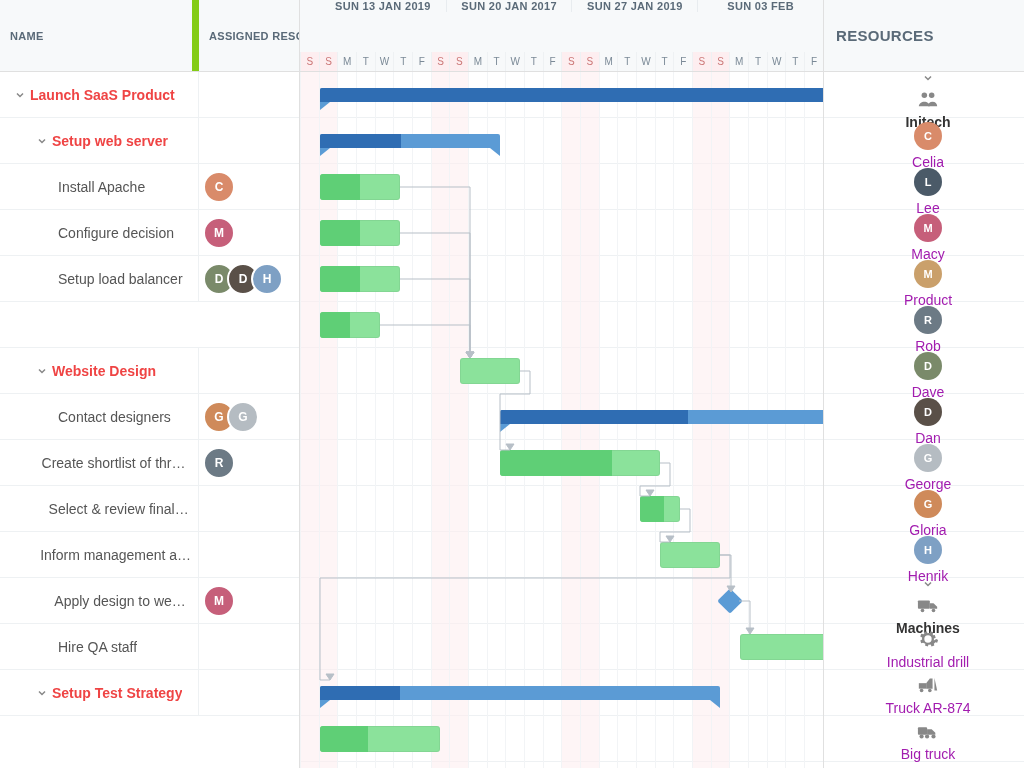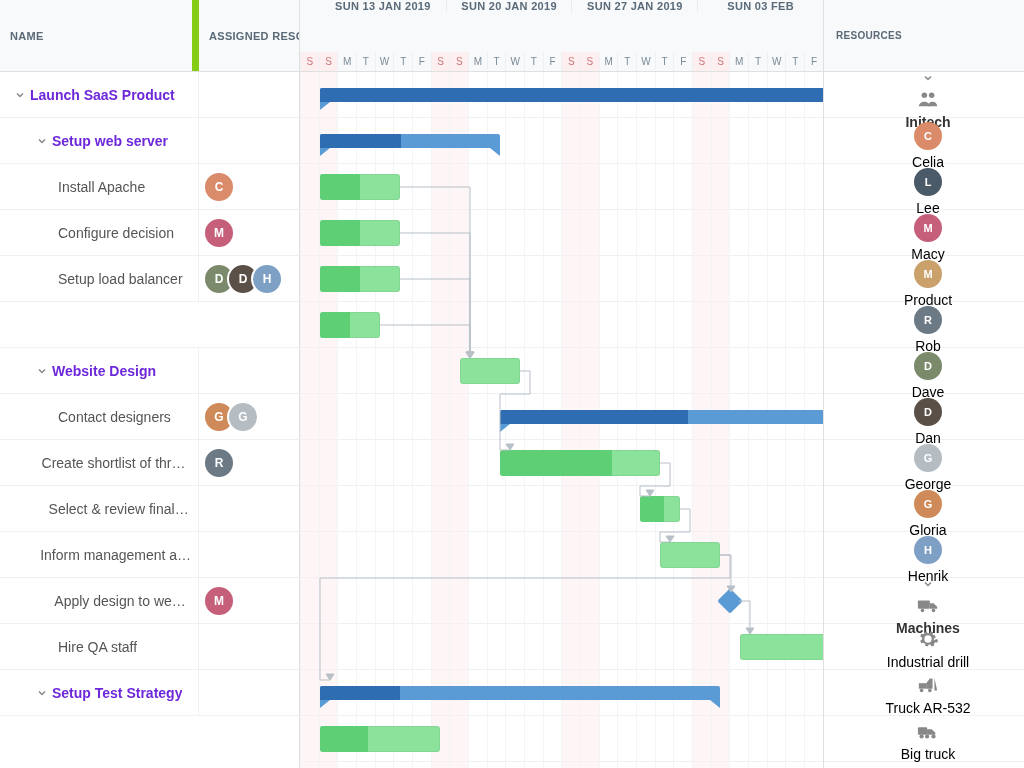--- a/index.html
+++ b/index.html
@@ -12,21 +12,21 @@
   .taskgrid-header .col { display:flex; align-items:center; padding:0 10px; font-size:11px; font-weight:600; letter-spacing:.3px; color:#5a6a78; text-transform:uppercase; }
   .taskgrid-header .col.name { flex:1; border-right:7px solid #84cc16; }
   .taskgrid-header .col.assigned { width:100px; flex:none; overflow:hidden; white-space:nowrap; }
   .taskrows { flex:1; overflow:hidden; }
   .taskrow { display:flex; align-items:center; height:46px; border-bottom:1px solid #eef1f3; }
   .taskrow .cell-name { flex:1; display:flex; align-items:center; overflow:hidden; white-space:nowrap; padding-right:6px; border-right:1px solid #eef1f3; height:100%; }
   .taskrow .cell-assigned { width:100px; flex:none; display:flex; align-items:center; padding-left:4px; overflow:hidden; height:100%; }
   .indent-pad { display:inline-block; height:1px; }
   .chevron { width:20px; height:20px; display:inline-flex; align-items:center; justify-content:center; color:#888; cursor:pointer; }
   .chevron svg { width:12px; height:12px; }
-  .taskrow.parent .task-name { font-weight:700; color:#6d28d9; }
+  .taskrow.parent .task-name { font-weight:700; color:#ef4444; }
   .task-name { font-size:14px; color:#555; overflow:hidden; text-overflow:ellipsis; }
   .avatar { width:32px; height:32px; border-radius:50%; display:inline-flex; align-items:center; justify-content:center; font-size:12px; font-weight:600; color:#fff; margin-left:-0px; border:2px solid #fff; flex:none; }
   .avatar + .avatar { margin-left:-8px; }
 
   
   .gantt { flex:1; display:flex; flex-direction:column; border-right:1px solid #e0e0e0; overflow:hidden; position:relative; }
   .gantt-header { height:72px; border-bottom:1px solid #e0e0e0; background:#f7f9fa; display:flex; flex-direction:column;gap:40px; }
   .gantt-header-toprow { flex:1; display:flex; }
   .gantt-header-botrow { height:34px; display:flex; }
   .week-header { display:flex; align-items:center; justify-content:center; font-size:11px; font-weight:600; letter-spacing:.3px; color:#5a6a78; border-left:1px solid #e8ecef; height:100%; }
@@ -46,28 +46,28 @@
   .bar.summary::before { left:0; border-right:10px solid transparent; }
   .bar.summary::after  { right:0; border-left:10px solid transparent; }
   .bar.summary .sprog { position:absolute; left:0; top:0; bottom:0; background:#2f6db3; border-radius:2px 0 0 0; }
   .milestone { position:absolute; top:15px; width:18px; height:18px; background:#5b9bd5; transform:rotate(45deg); border-radius:2px; }
   .deps-layer { position:absolute; inset:0; pointer-events:none; }
   .deps-layer path { stroke:#b7bfc7; stroke-width:1; fill:none; }
   .deps-layer .arrow { fill:#b7bfc7; }
 
   
   .resources { width:200px; flex:none; display:flex; flex-direction:column; }
-  .resources-header { height:72px; background:#f7f9fa; border-bottom:1px solid #e0e0e0; display:flex; align-items:center; padding:0 12px; font-size:10px; font-weight:600; letter-spacing:.3px; color:#5a6a78; text-transform:uppercase; }
+  .resources-header { height:72px; background:#f7f9fa; border-bottom:1px solid #e0e0e0; display:flex; align-items:center; padding:0 12px; font-size:15px; font-weight:600; letter-spacing:.3px; color:#5a6a78; text-transform:uppercase; }
   .resrows { flex:1; overflow:hidden; }
   .resrow { display:flex; align-items:center; height:46px; border-bottom:1px solid #eef1f3; padding-left:8px; gap:4px;flex-direction:column; }
   .resrow.group .res-name { font-weight:700; color:#333; }
   .res-icon { width:28px; height:28px; display:inline-flex; align-items:center; justify-content:center; color:#888; }
   .res-icon svg { width:22px; height:22px; }
   .res-avatar { width:28px; height:28px; border-radius:50%; display:inline-flex; align-items:center; justify-content:center; font-size:11px; font-weight:600; color:#fff; flex:none; }
-  .res-name { font-size:14px; color:#000000; }
+  .res-name { font-size:14px; color:#a21caf; }
 
 </style>
 </head>
 <body>
 
 <div class="app">
 
   <div class="taskgrid">
     <div class="taskgrid-header">
       <div class="col name">NAME</div>
@@ -212,21 +212,21 @@
           </div>
           <div class="cell-assigned"></div>
         </div>
       </div>
   </div>
 
   <div class="gantt">
     <div class="gantt-header">
       <div class="gantt-header-toprow" id="weekrow">
           <div class="week-header" style="width: 160px; border-left: none; padding-left: 20px;">SUN 13 JAN 2019</div>
-          <div class="week-header" style="width: 140px;">SUN 20 JAN 2019</div>
+          <div class="week-header" style="width: 140px;">SUN 20 JAN 2017</div>
           <div class="week-header" style="width: 140px;">SUN 27 JAN 2019</div>
           <div class="week-header" style="width: 140px;">SUN 03 FEB</div>
         </div>
       <div class="gantt-header-botrow" id="dayrow">
           <div class="day-header weekend">S</div>
           <div class="day-header weekend">S</div>
           <div class="day-header">M</div>
           <div class="day-header">T</div>
           <div class="day-header">W</div>
           <div class="day-header">T</div>
@@ -470,21 +470,21 @@
           <span style="width: 20px;"></span>
           <span class="res-icon">
             <svg viewBox="0 0 24 24" fill="currentColor">
               <rect x="2" y="10" width="8" height="6"></rect>
               <path d="M10 10l4-5h3v11h-7z"></path>
               <circle cx="5" cy="18" r="2"></circle>
               <circle cx="14" cy="18" r="2"></circle>
               <path d="M19 4v14h3"></path>
             </svg>
           </span>
-          <span class="res-name">Truck AR-532</span>
+          <span class="res-name">Truck AR-874</span>
         </div>
         <div class="resrow">
           <span style="width: 20px;"></span>
           <span class="res-icon">
             <svg viewBox="0 0 24 24" fill="currentColor">
               <rect x="1" y="8" width="10" height="8" rx="1"></rect>
               <path d="M11 10h5l4 4v2h-9z"></path>
               <circle cx="5" cy="18" r="2.3"></circle>
               <circle cx="11" cy="18" r="2.3"></circle>
               <circle cx="18" cy="18" r="2.3"></circle>

